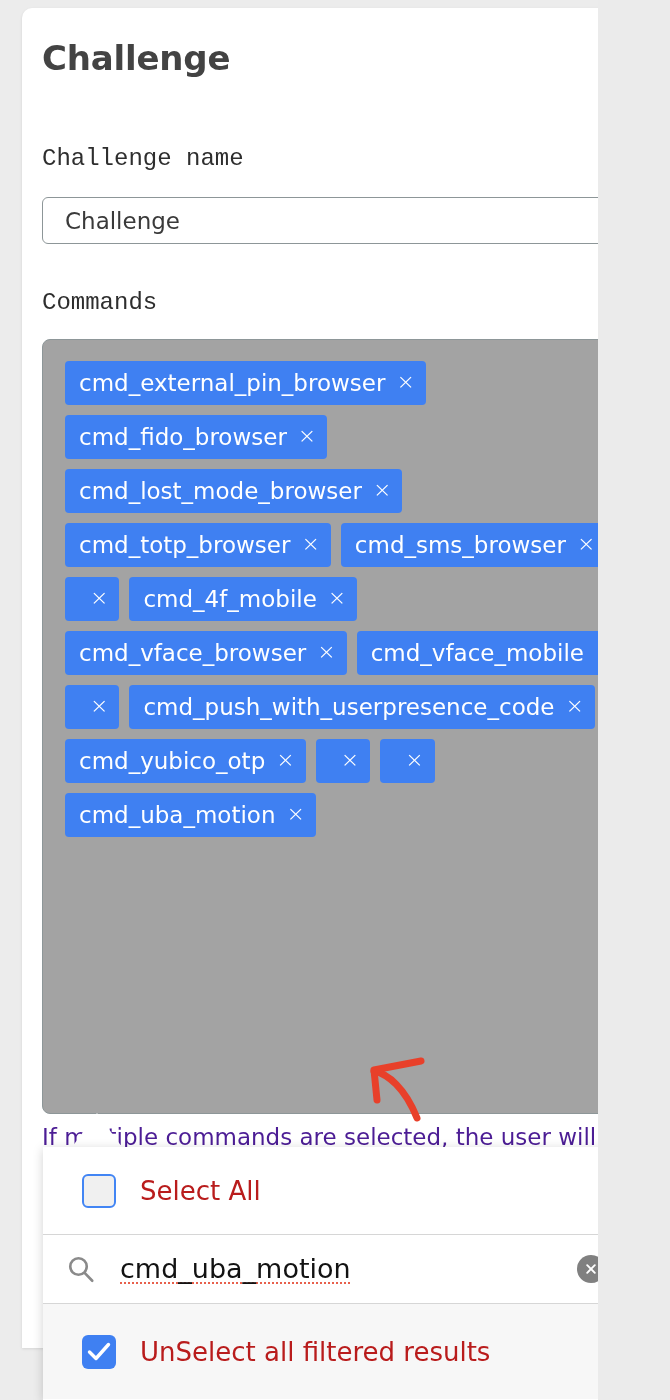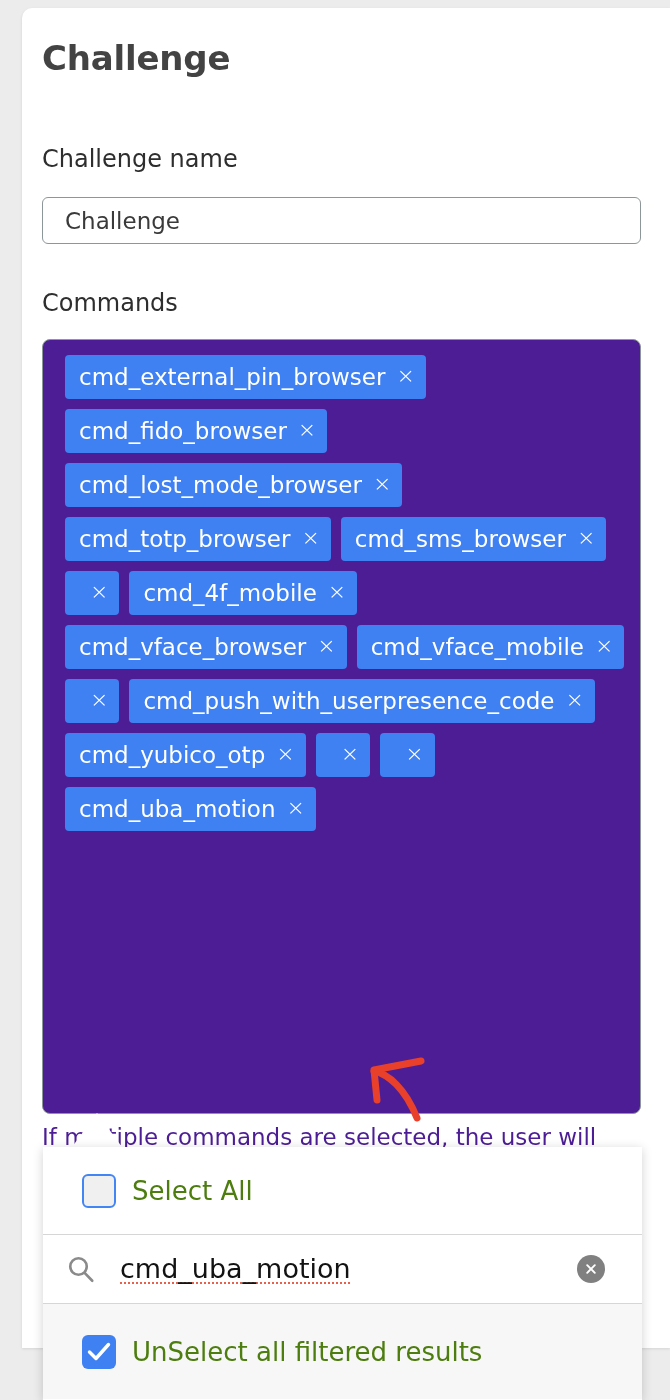--- a/index.html
+++ b/index.html
@@ -11,21 +11,21 @@
     width: 670px;
     height: 1400px;
     overflow: hidden;
     background: #ebebeb;
     font-family: "DejaVu Sans", "Liberation Sans", sans-serif;
     -webkit-font-smoothing: antialiased;
   }
 
   #root {
     position: relative;
-    width: 670px;
+    width: 598px;
     height: 1400px;
     overflow: hidden;
   }
 
   
   .page-bg {
     position: absolute;
     inset: 0;
     background: #ececec;
   }
@@ -64,20 +64,21 @@
   }
 
   
   .field-label {
     position: absolute;
     font-size: 24px;
     color: #2e2e2e;
     font-weight: normal;
     line-height: 30px;
     white-space: nowrap;
+    font-family: Liberation Mono, monospace;
   }
   .label-name { left: 20px; top: 136px; }
   .label-commands { left: 20px; top: 280px; }
 
   
   .text-input {
     position: absolute;
     left: 20px;
     top: 189px;
     width: 599px;
@@ -97,22 +98,22 @@
   
   .commands-box {
     position: absolute;
     left: 20px;
     top: 331px;
     width: 599px;
     height: 775px;
     box-sizing: border-box;
     border: 1px solid #8d9698;
     border-radius: 8px;
-    background: #4c1d95;
-    padding: 6px 0 0 0;
+    background: #a3a3a3;
+    padding: 12px 0 0 0;
     overflow: hidden;
   }
 
   .chip-flow {
     position: relative;
     margin: 9px 0 0 22px;
     width: 560px;
     display: flex;
     flex-wrap: wrap;
     align-content: flex-start;
@@ -235,23 +236,23 @@
     height: 34px;
     box-sizing: border-box;
     border-radius: 6px;
     background: #3f80f2;
     flex: 0 0 auto;
     cursor: pointer;
   }
   .cb-checked svg { position: absolute; left: 5px; top: 6px; }
 
   .dd-label {
-    margin-left: 16px;
+    margin-left: 24px;
     font-size: 26px;
-    color: #4d7c0f;
+    color: #b91c1c;
     line-height: 30px;
     white-space: nowrap;
   }
 
   .search-icon {
     flex: 0 0 auto;
     width: 30px;
     height: 30px;
     color: #8a8a8a;
     cursor: pointer;

